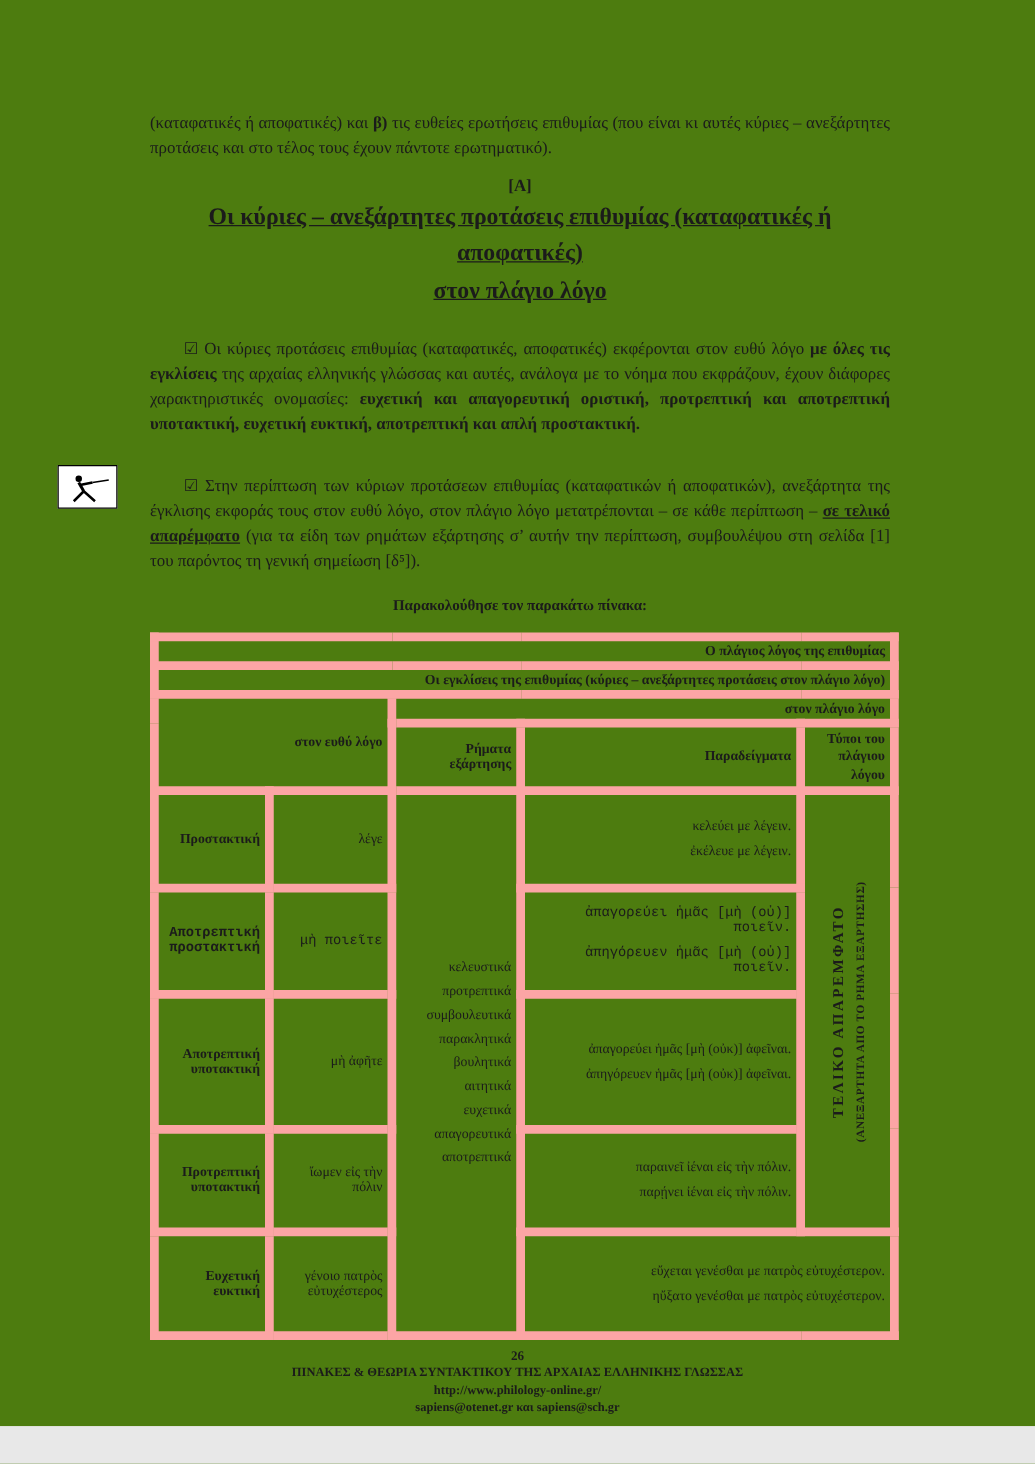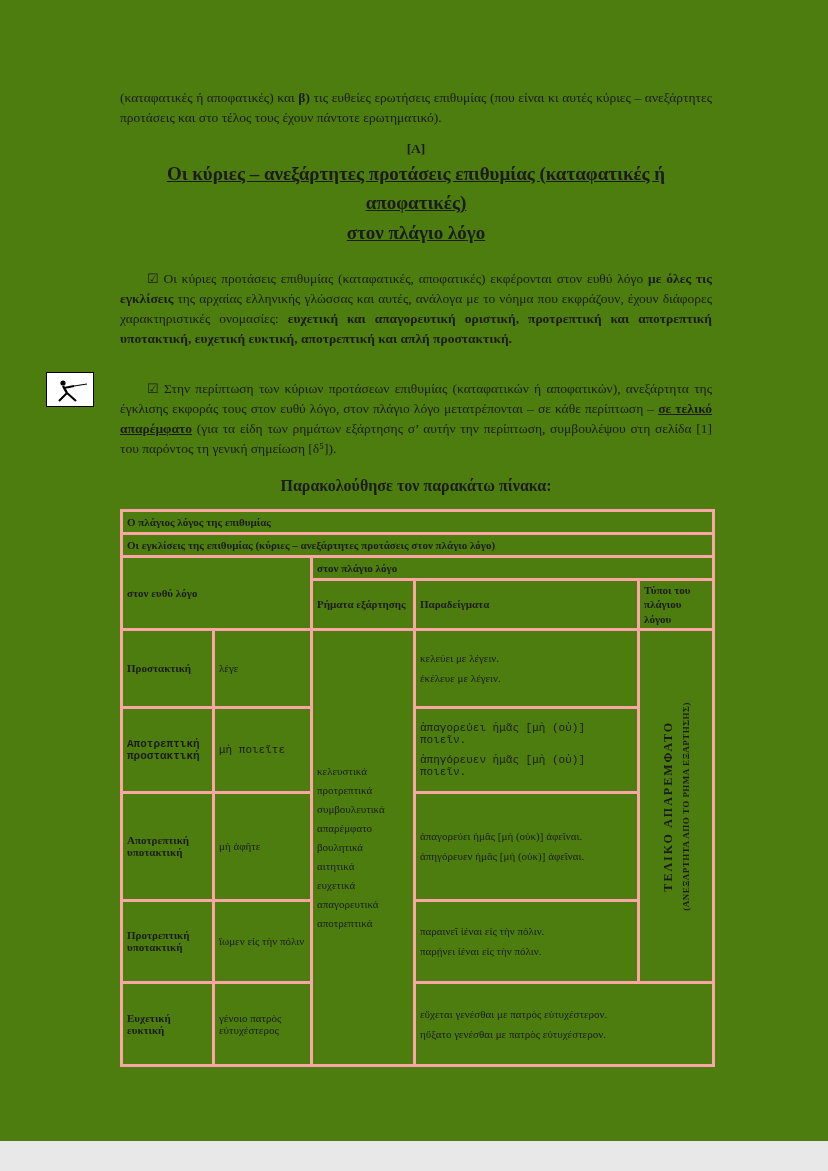--- a/index.html
+++ b/index.html
@@ -9,30 +9,30 @@
     position:relative; box-sizing:border-box; padding:88px 116px 0 120px;
     overflow:hidden;
   }
   .body-text { font-size:13.5px; line-height:1.48; text-align:justify; margin:0; }
   .indent { text-indent:27px; }
   b.u, .u { text-decoration:underline; }
   .section-marker { text-align:center; font-weight:bold; font-size:13.5px; margin-top:13px; }
   .section-title { text-align:center; font-weight:bold; font-size:19px; line-height:1.55; margin-top:2px; }
   .para1 { margin-top:22px; }
   .para2 { margin-top:30px; }
-  .caption { text-align:center; font-weight:bold; font-size:16px; margin-top:18px; }
+  .caption { text-align:center; font-weight:bold; font-size:12px; margin-top:18px; }
   .checkbox { font-size:13px; }
   .fencer-box {
     position:absolute; left:46px; top:372px; width:46px; height:33px;
     border:1px solid #000; display:flex; align-items:center; justify-content:center;
     background:#fff;
   }
   
   table.gtable { border-collapse:collapse; width:100%; margin-top:14px; table-layout:fixed; }
-  table.gtable td { border:3px solid #fca5a5; font-size:11px; text-align:left; vertical-align:middle; padding:2px 4px; box-sizing:border-box; }
+  table.gtable td { border:7px solid #fca5a5; font-size:11px; text-align:right; vertical-align:middle; padding:2px 4px; box-sizing:border-box; }
   td.hd { font-weight:bold; font-size:11.5px; }
   tr.h1 { height:23px; } tr.h2 { height:23px; } tr.h3 { height:23px; } tr.h4 { height:46px; }
   tr.r1 { height:78px; } tr.r2 { height:85px;font-family:Liberation Mono, monospace; } tr.r3 { height:108px; } tr.r4 { height:82px; } tr.r5 { height:83px;padding-left:27px; }
   td.mood { font-weight:bold; font-size:11px; }
   td.small-hd { font-weight:bold; font-size:10.5px; line-height:1.3; }
   .ex div { margin:8px 0; }
   .verbs div { margin:7px 0; }
   .rot-wrap { display:flex; flex-direction:row; align-items:center; justify-content:center; gap:5px; height:100%; }
   .vert { writing-mode:vertical-rl; transform:rotate(180deg); white-space:nowrap; }
   .vert-big { font-weight:bold; font-size:12px; letter-spacing:2px; }
@@ -97,21 +97,21 @@
       <td class="small-hd">Τύποι του πλάγιου λόγου</td>
     </tr>
 
     <tr class="r1">
       <td class="mood">Προστακτική</td>
       <td>λέγε</td>
       <td rowspan="5" class="verbs">
         <div>κελευστικά</div>
         <div>προτρεπτικά</div>
         <div>συμβουλευτικά</div>
-        <div>απαρέμφατο</div>
+        <div>παρακλητικά</div>
         <div>βουλητικά</div>
         <div>αιτητικά</div>
         <div>ευχετικά</div>
         <div>απαγορευτικά</div>
         <div>αποτρεπτικά</div>
       </td>
       <td class="ex">
         <div>κελεύει με λέγειν.</div>
         <div>ἐκέλευε με λέγειν.</div>
       </td>
@@ -154,14 +154,20 @@
       <td class="mood">Ευχετική ευκτική</td>
       <td>γένοιο πατρὸς εὐτυχέστερος</td>
       <td class="ex" colspan="2">
         <div>εὔχεται γενέσθαι με πατρὸς εὐτυχέστερον.</div>
         <div>ηὔξατο γενέσθαι με πατρὸς εὐτυχέστερον.</div>
       </td>
     </tr>
   </tbody>
     </table>
 
+  <div class="footer">
+    <div class="pnum">26</div>
+    <div class="fline">ΠΙΝΑΚΕΣ &amp; ΘΕΩΡΙΑ ΣΥΝΤΑΚΤΙΚΟΥ ΤΗΣ ΑΡΧΑΙΑΣ ΕΛΛΗΝΙΚΗΣ ΓΛΩΣΣΑΣ</div>
+    <div class="fline">http://www.philology-online.gr/</div>
+    <div class="fline">sapiens@otenet.gr και sapiens@sch.gr</div>
+  </div>
 
 </div>
 
 </body></html>

